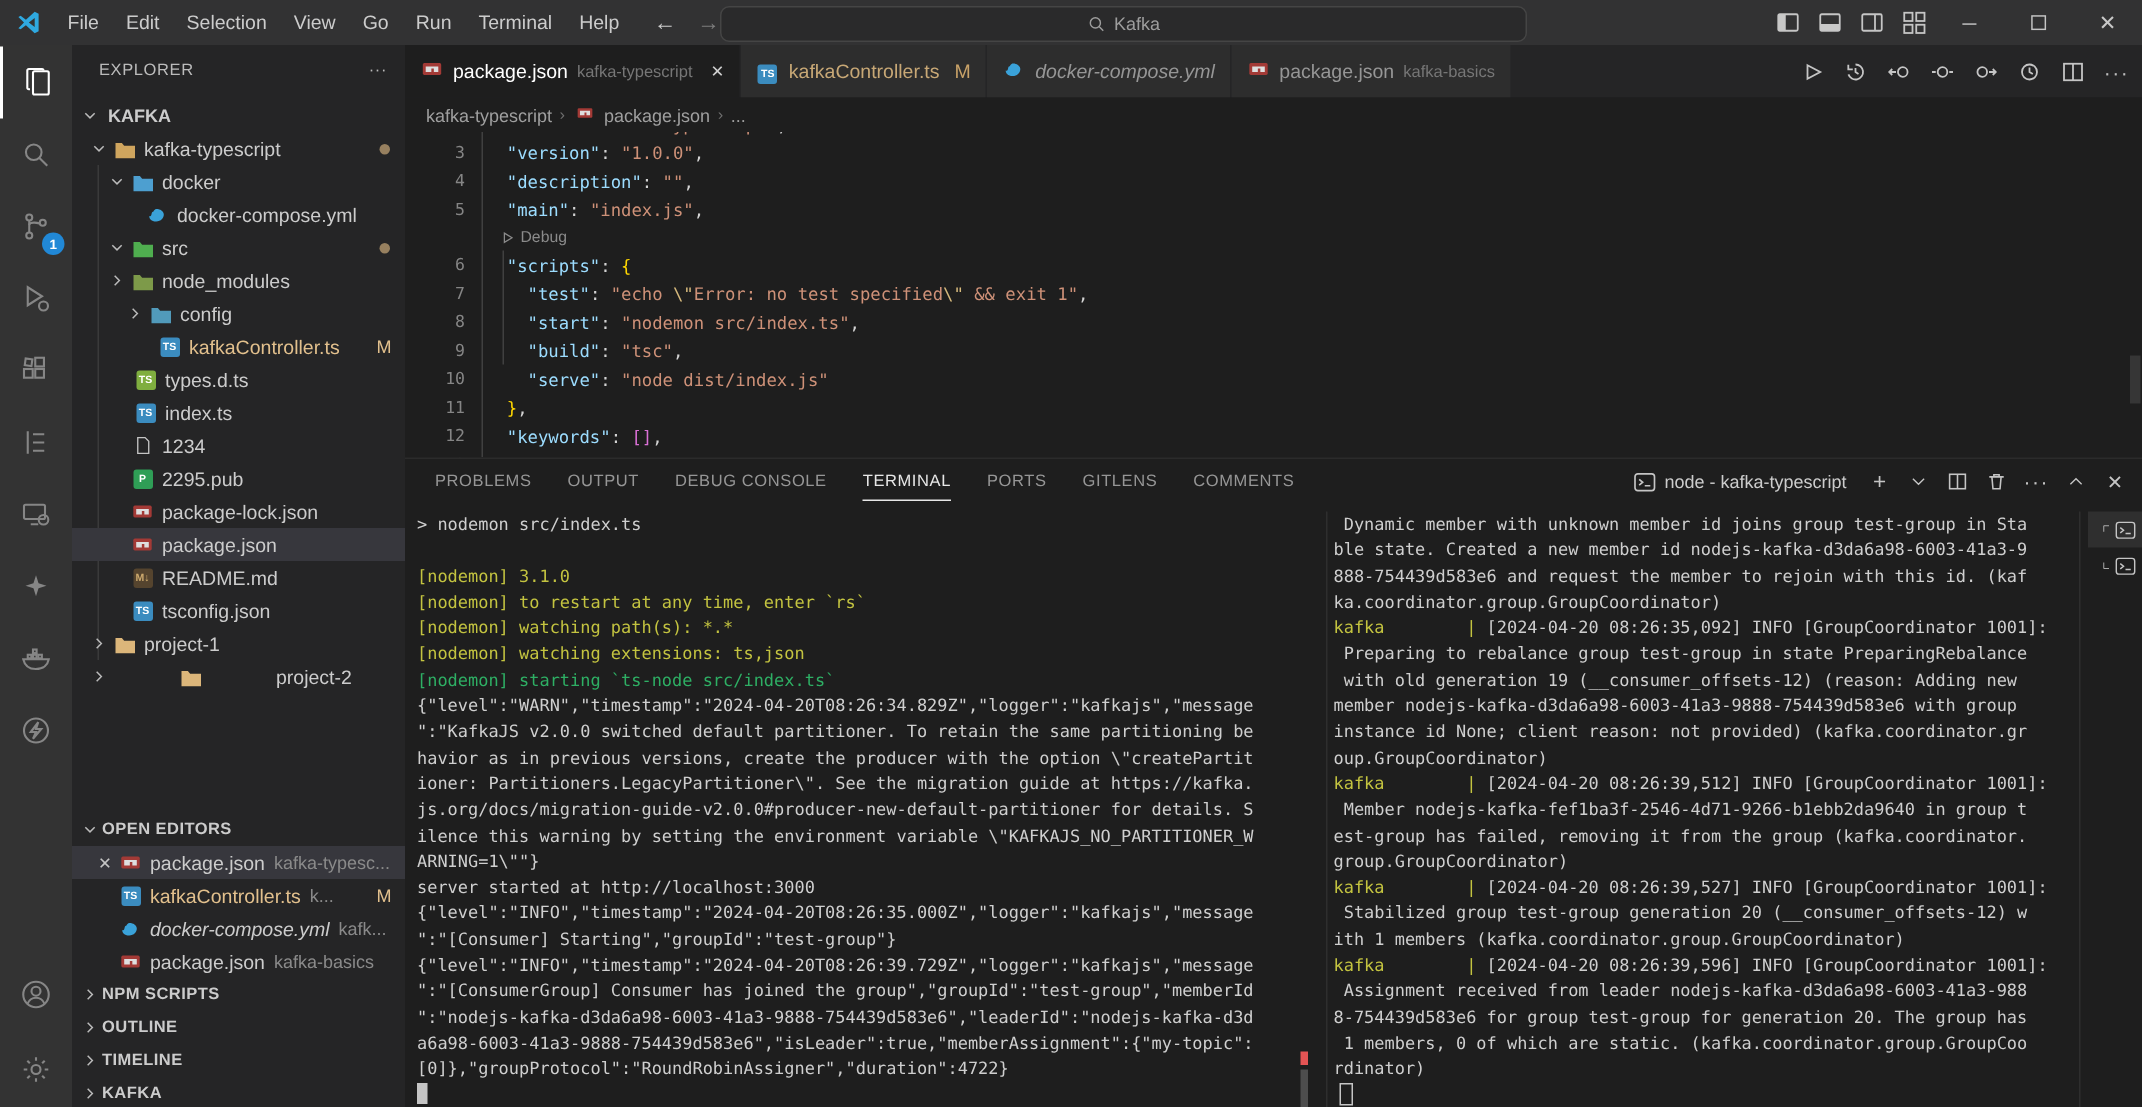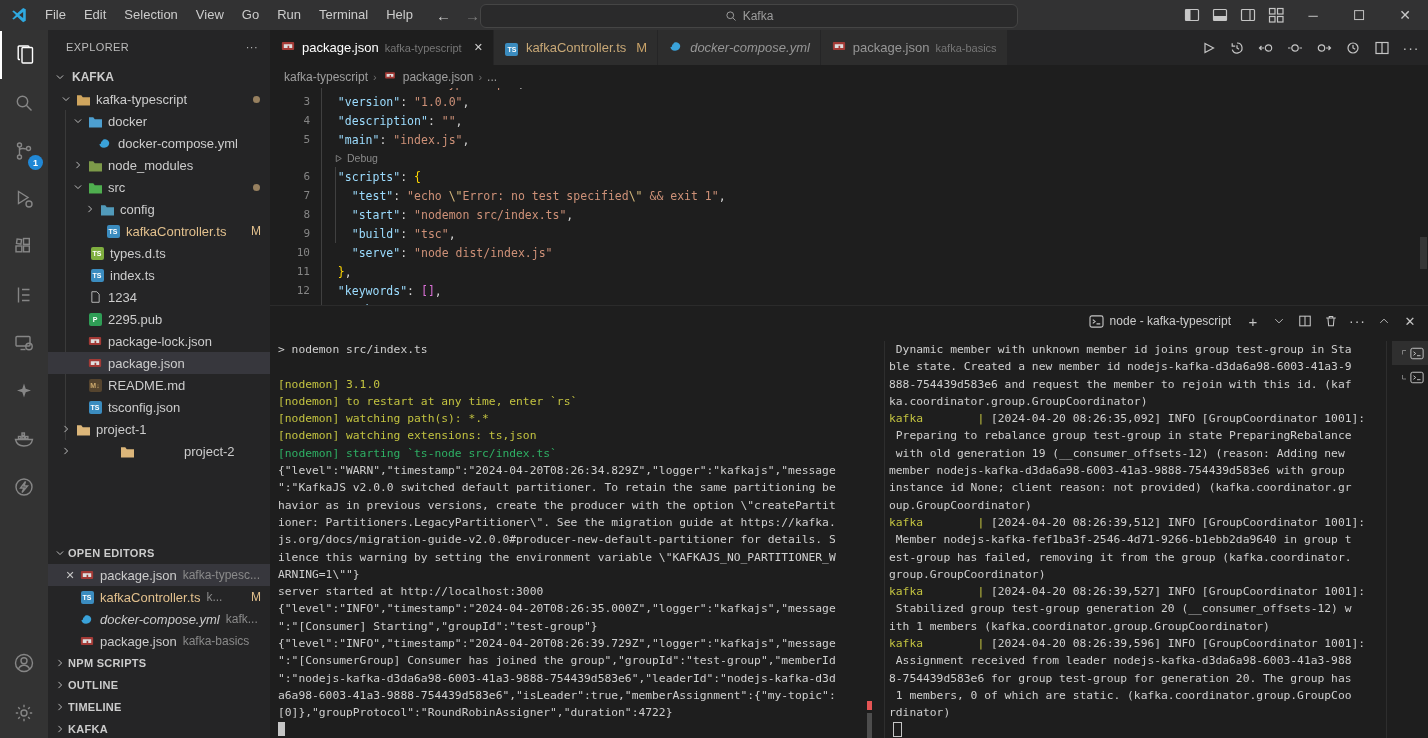--- a/index.html
+++ b/index.html
@@ -312,47 +312,47 @@
               <svg width="15" height="13" viewBox="0 0 16 14">
                 <path d="M1.5 7.5c2.5 1 1-3.5 3-3 0 0 .4-2 2.5-2s5 1.5 5 4c0 2.5-2 5-5.5 5s-5-2-5-4z" fill="#3aa2d9"></path>
               </svg>
             </span>
           </span>
           <span class="lbl">docker-compose.yml</span>
         </div>
         <div class="trow" style="padding-left: 22px;">
           <span class="chev">
             <svg width="10" height="10" viewBox="0 0 16 16">
-              <path d="M5.5 3 10.5 8 5.5 13" stroke="#bbb" fill="none" stroke-width="1.6"></path>
-            </svg>
-          </span>
-          <span class="ic">
-            <span style="display: inline-flex; width: 16px; justify-content: center;">
-              <svg width="15" height="13" viewBox="0 0 16 14">
-                <path d="M1 2.5h4.6l1.6 2H15v9H1z" fill="#7d9a49"></path>
-              </svg>
-            </span>
-          </span>
-          <span class="lbl">node_modules</span>
-        </div>
-        <div class="trow" style="padding-left: 22px;">
-          <span class="chev">
-            <svg width="10" height="10" viewBox="0 0 16 16">
               <path d="M3 5.5 8 10.5 13 5.5" stroke="#bbb" fill="none" stroke-width="1.6"></path>
             </svg>
           </span>
           <span class="ic">
             <span style="display: inline-flex; width: 16px; justify-content: center;">
               <svg width="15" height="13" viewBox="0 0 16 14">
                 <path d="M1 2.5h4.6l1.6 2H15v9H1z" fill="#4fae4f"></path>
               </svg>
             </span>
           </span>
           <span class="lbl">src</span>
           <span class="mdot"></span>
+        </div>
+        <div class="trow" style="padding-left: 22px;">
+          <span class="chev">
+            <svg width="10" height="10" viewBox="0 0 16 16">
+              <path d="M5.5 3 10.5 8 5.5 13" stroke="#bbb" fill="none" stroke-width="1.6"></path>
+            </svg>
+          </span>
+          <span class="ic">
+            <span style="display: inline-flex; width: 16px; justify-content: center;">
+              <svg width="15" height="13" viewBox="0 0 16 14">
+                <path d="M1 2.5h4.6l1.6 2H15v9H1z" fill="#7d9a49"></path>
+              </svg>
+            </span>
+          </span>
+          <span class="lbl">node_modules</span>
         </div>
         <div class="trow" style="padding-left: 34px;">
           <span class="chev">
             <svg width="10" height="10" viewBox="0 0 16 16">
               <path d="M5.5 3 10.5 8 5.5 13" stroke="#bbb" fill="none" stroke-width="1.6"></path>
             </svg>
           </span>
           <span class="ic">
             <span style="display: inline-flex; width: 16px; justify-content: center;">
               <svg width="15" height="13" viewBox="0 0 16 14">
@@ -688,20 +688,29 @@
           <div class="crow"><span class="num">10</span><span class="ctext"><span class="c-p">    </span><span class="c-k">"serve"</span><span class="c-p">: </span><span class="c-s">"node dist/index.js"</span></span></div>
           <div class="crow"><span class="num">11</span><span class="ctext"><span class="c-p">  </span><span class="c-b1">}</span><span class="c-p">,</span></span></div>
           <div class="crow"><span class="num">12</span><span class="ctext"><span class="c-p">  </span><span class="c-k">"keywords"</span><span class="c-p">: </span><span class="c-b2">[]</span><span class="c-p">,</span></span></div>
           <div class="crow"><span class="num">13</span><span class="ctext"><span class="c-p">  </span><span class="c-k">"author"</span><span class="c-p">: </span><span class="c-s">""</span><span class="c-p">,</span></span></div>
         </div>
       <div id="edscroll"></div>
     </div>
 
     <div id="panel">
       <div id="panel-header">
+        <div id="panel-tabs">
+            <div class="ptab">PROBLEMS</div>
+            <div class="ptab">OUTPUT</div>
+            <div class="ptab">DEBUG CONSOLE</div>
+            <div class="ptab active">TERMINAL</div>
+            <div class="ptab">PORTS</div>
+            <div class="ptab">GITLENS</div>
+            <div class="ptab">COMMENTS</div>
+          </div>
         <div id="panel-actions">
             <span id="term-title">
               <svg width="15" height="13" viewBox="0 0 16 14">
                 <rect x="1" y="1" width="14" height="12" rx="2" stroke="#c5c5c5" fill="none" stroke-width="1.2"></rect>
                 <path d="M4 5l2.5 2L4 9M8 9.5h4" stroke="#c5c5c5" stroke-width="1.2" fill="none"></path>
               </svg>
               <span>node - kafka-typescript</span>
             </span>
             <span class="pa">
               <span style="font-size:15px">+</span>

